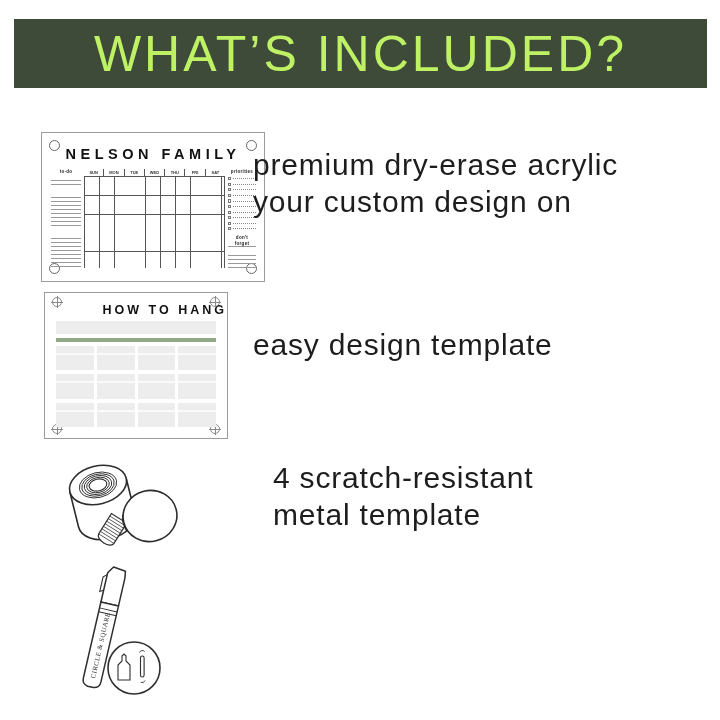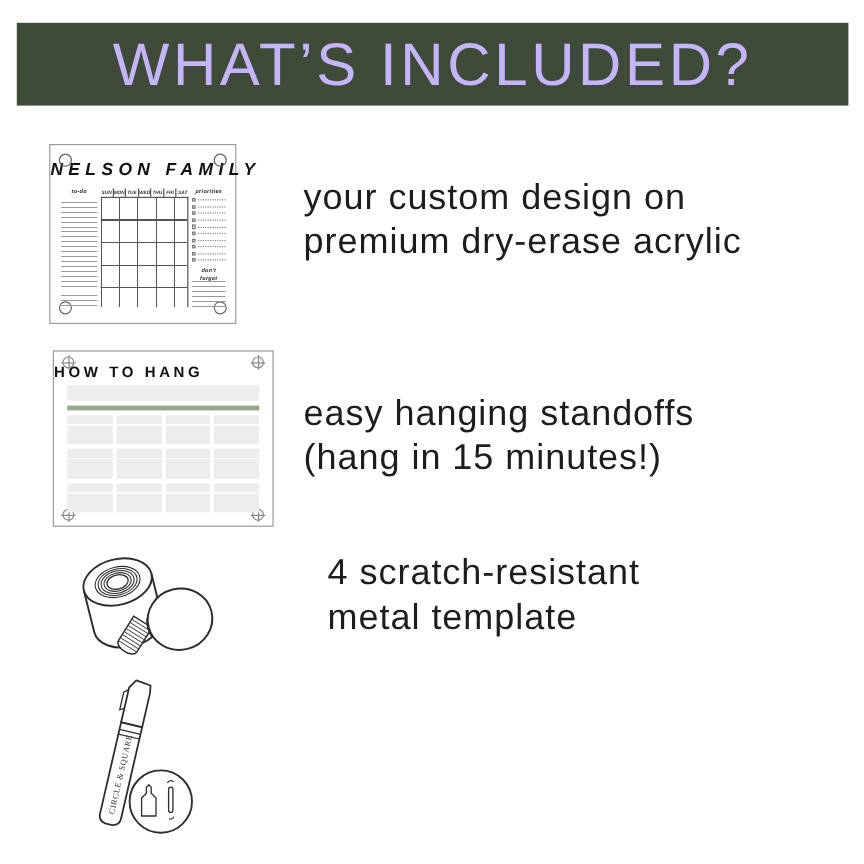--- a/index.html
+++ b/index.html
@@ -2,32 +2,32 @@
 <html><head>
 <meta charset="utf-8">
 <style>
   html,body{margin:0;padding:0;background:#fff;}
   .page{position:relative;width:720px;height:720px;background:#ffffff;overflow:hidden;
         font-family:"Liberation Sans",sans-serif;color:#1d1d1d;}
 
   
   .banner{position:absolute;left:14px;top:19px;width:693px;height:69px;background:#3e4b39;
           display:flex;align-items:center;justify-content:center;}
-  .banner h1{margin:0;color:#c4b5fd;font-size:50px;font-weight:300;letter-spacing:3px;
+  .banner h1{margin:0;color:#bef264;font-size:50px;font-weight:300;letter-spacing:3px;
              font-family:"Liberation Sans",sans-serif;white-space:nowrap;}
 
   
   .desc{position:absolute;left:253px;font-size:30px;line-height:37px;letter-spacing:0.8px;
         color:#1d1d1d;font-weight:400;}
   .desc div{white-space:nowrap;}
   .d1{top:146px;} .d2{top:326px;} .d3{top:459px;margin-left:20px;} .d4{top:584px;}
 
   
   .board{position:absolute;background:#fff;border:1px solid #9b9b9b;box-sizing:border-box;}
-  .cal{left:41px;top:120px;width:156px;height:150px;font-style:italic;}
+  .cal{left:41px;top:132px;width:224px;height:150px;}
   .hole{position:absolute;width:9px;height:9px;border:1px solid #666;border-radius:50%;}
   .hole.tl{left:7px;top:7px;} .hole.tr{right:7px;top:7px;}
   .hole.bl{left:7px;bottom:7px;} .hole.br{right:7px;bottom:7px;}
   .cal-title{margin-top:13px;text-align:center;font-size:14.5px;font-weight:600;
              letter-spacing:4.5px;color:#111;white-space:nowrap;}
   .cal-body{position:absolute;left:9px;right:8px;top:36px;bottom:13px;display:flex;gap:3px;}
   .cal-col{display:flex;flex-direction:column;}
   .todo{width:30px;} .side{width:28px;}
   .microlabel{font-size:4.5px;letter-spacing:0.3px;color:#222;text-align:center;
               font-weight:700;line-height:6px;height:6px;}
@@ -49,21 +49,21 @@
   .dont{margin-top:4px;}
   .ruled.small{background:repeating-linear-gradient(to bottom,transparent 0 3.4px,#999 3.4px 4.2px);}
 
   
   .tmpl{left:44px;top:292px;width:184px;height:147px;}
   .reg{position:absolute;width:8px;height:8px;border:0.8px solid #888;border-radius:50%;}
   .reg::before{content:"";position:absolute;left:50%;top:-2px;bottom:-2px;width:0.8px;background:#888;}
   .reg::after{content:"";position:absolute;top:50%;left:-2px;right:-2px;height:0.8px;background:#888;}
   .reg.tl{left:7px;top:4px;} .reg.tr{right:7px;top:4px;}
   .reg.bl{left:7px;bottom:4px;} .reg.br{right:7px;bottom:4px;}
-  .tmpl-title{margin-top:10px;text-align:left;font-size:12.5px;font-weight:700;
+  .tmpl-title{margin-top:10px;text-align:right;font-size:12.5px;font-weight:700;
               letter-spacing:3px;color:#111;white-space:nowrap;}
   .tmpl-band{position:absolute;left:11px;right:11px;top:28px;height:13px;background:#ededed;}
   .tmpl-green{position:absolute;left:11px;right:11px;top:45px;height:3.5px;background:#92aa88;}
   .tmpl-grid{position:absolute;left:11px;right:11px;top:53px;bottom:11px;display:grid;
              grid-template-columns:repeat(4,1fr);grid-template-rows:repeat(3,1fr);gap:4px 3px;}
   .tc{background:linear-gradient(#ededed 0 30%,#fafafa 30% calc(30% + 1.4px),#ededed calc(30% + 1.4px) 100%);}
 
   
   .standoff-art{position:absolute;left:60px;top:452px;width:152px;height:106px;}
   .marker-art{position:absolute;left:70px;top:560px;width:160px;height:158px;}
@@ -144,22 +144,22 @@
               <span class="chk-line"></span>
             </div>
         </div>
         <span class="microlabel dont">don't forget</span>
         <div class="ruled small"></div>
       </div>
     </div>
   </div>
 
   <div class="desc d1">
+    <div>premium dry-erase acrylic</div>
     <div>your custom design on</div>
-    <div>premium dry-erase acrylic</div>
   </div>
 
   <div class="board tmpl">
     <span class="reg tl"></span>
     <span class="reg tr"></span>
     <span class="reg bl"></span>
     <span class="reg br"></span>
     <div class="tmpl-title">HOW TO HANG</div>
     <div class="tmpl-band"></div>
     <div class="tmpl-green"></div>
@@ -173,22 +173,21 @@
         <div class="tc"></div>
         <div class="tc"></div>
       <div class="tc"></div>
         <div class="tc"></div>
         <div class="tc"></div>
         <div class="tc"></div>
     </div>
   </div>
 
   <div class="desc d2">
-    <div>easy hanging standoffs</div>
-    <div>(hang in 15 minutes!)</div>
+    <div>easy design template</div>
   </div>
 
   <svg class="standoff-art" viewBox="0 0 152 106">
     <g stroke="#2c2c2c" fill="#ffffff">
 
       <g transform="translate(38,33) rotate(-14)">
         <path d="M -29,0 L -29,36 A 29,19 0 0 0 29,36 L 29,0" stroke-width="1.6"></path>
         <ellipse rx="29" ry="19" stroke-width="1.6"></ellipse>
         <ellipse rx="19" ry="12.5" stroke-width="0.9" fill="none"></ellipse>
         <ellipse rx="16.5" ry="10.8" stroke-width="0.9" fill="none"></ellipse>

